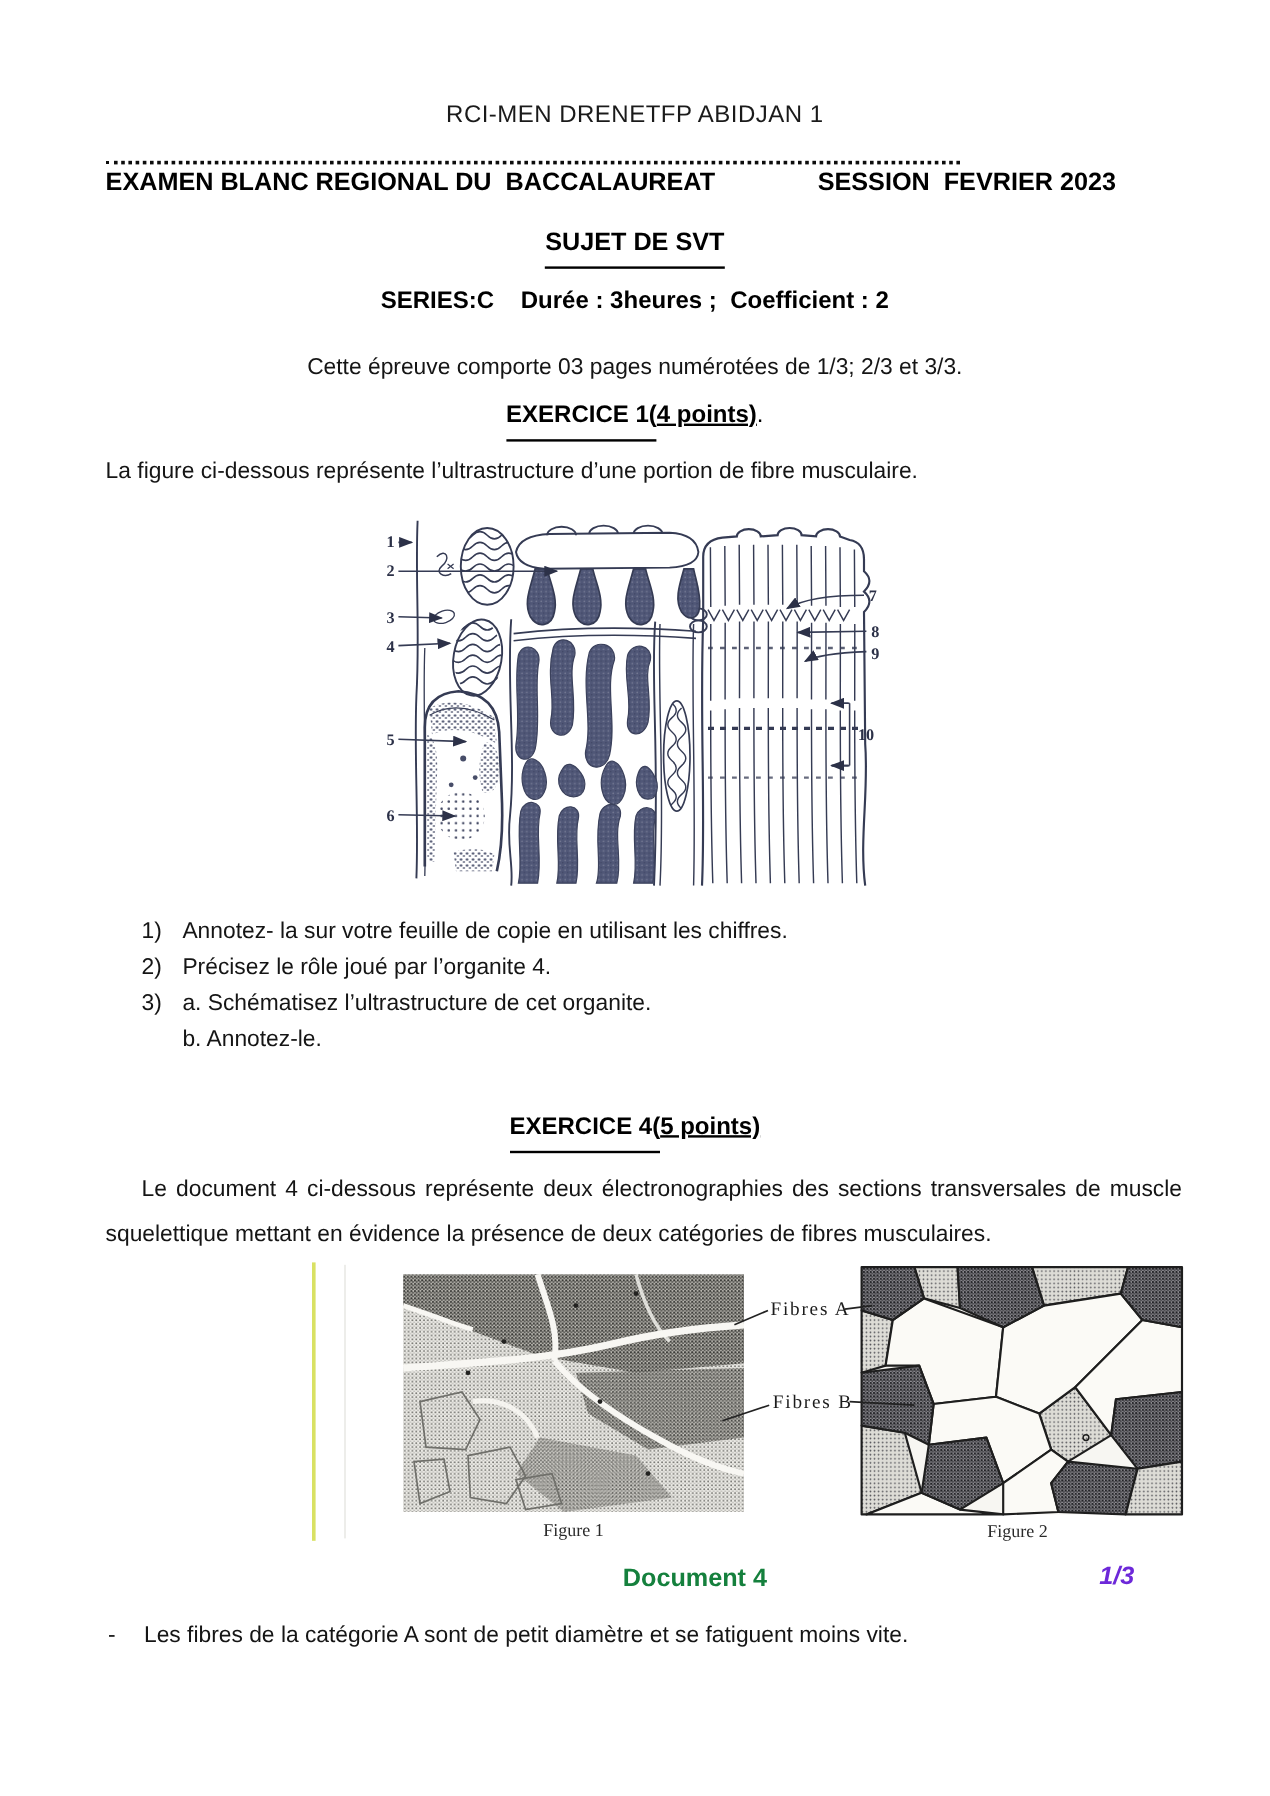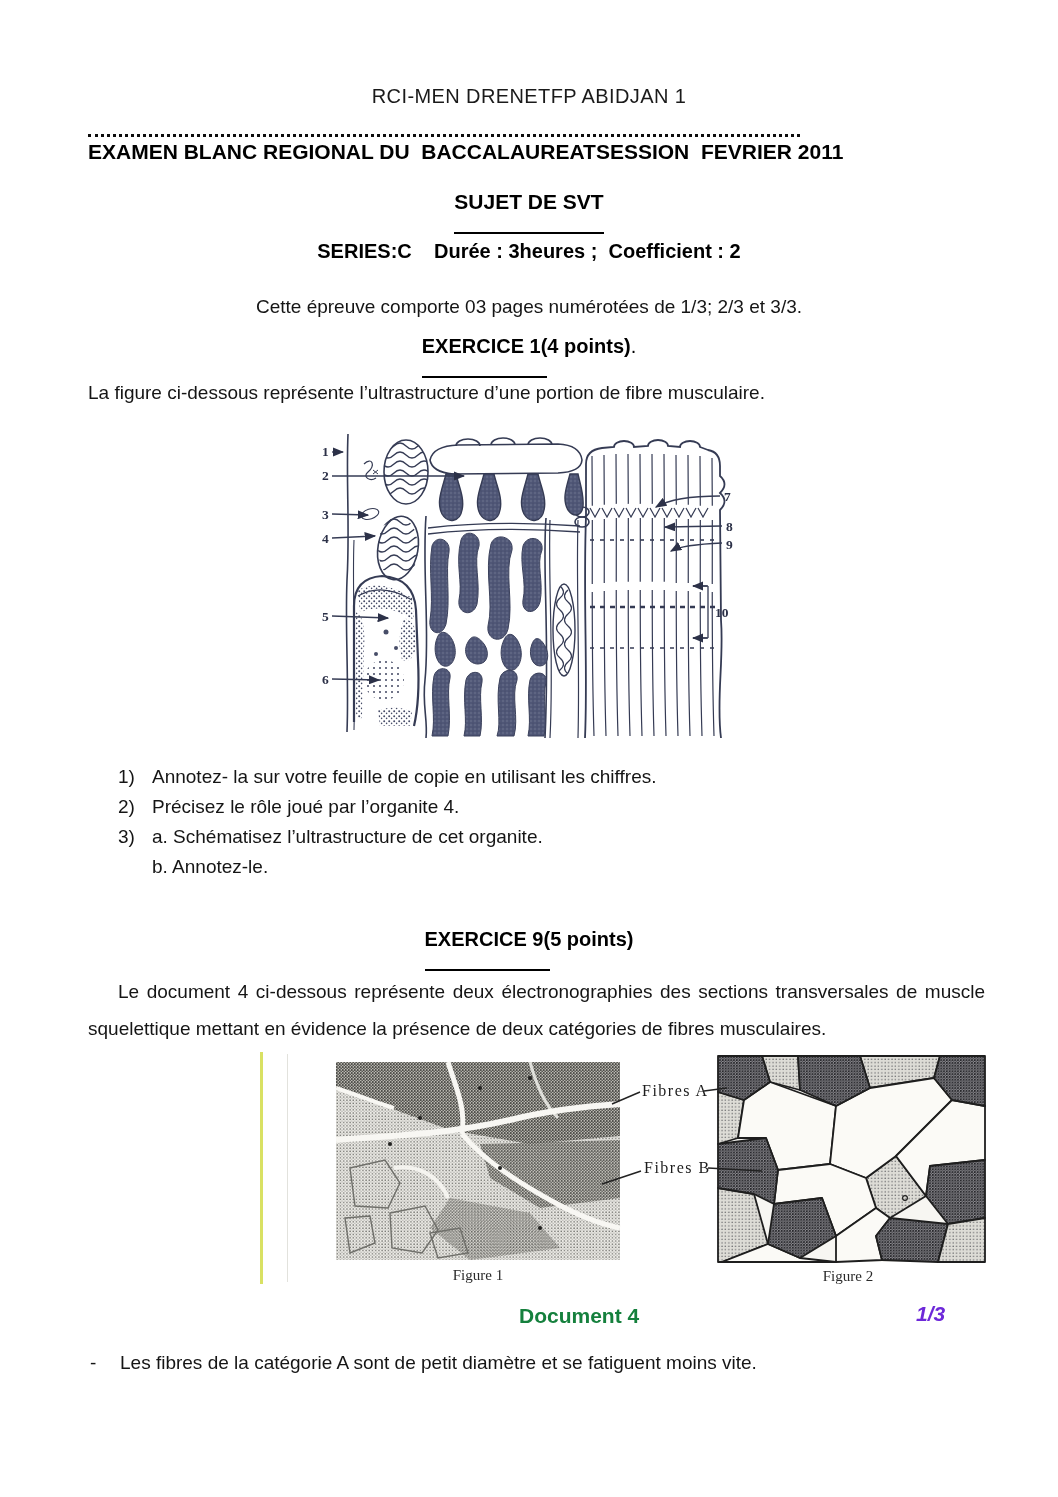--- a/index.html
+++ b/index.html
@@ -3,31 +3,31 @@
 <meta charset="utf-8">
 <style>
   html,body{margin:0;padding:0;background:#ffffff;}
   .page{
     position:relative;width:1030px;height:1497px;background:#ffffff;
     font-family:"Liberation Sans",sans-serif;color:#151515;overflow:hidden;border-radius:11px;
   }
   .abs{position:absolute;}
   .center{left:80px;width:898px;text-align:center;}
   .b{font-weight:bold;color:#000;}
-  .u{border-bottom:2.5px solid #000;padding-bottom:19px;}
+  .u{border-bottom:2.5px solid #000;padding-bottom:9px;}
   .hdr-school{top:85px;font-size:20px;letter-spacing:.4px;color:#1a1a1a;}
   .dotline{top:120px;left:88px;width:712px;height:14px;border-bottom:3px dotted #0c0c0c;}
-  .examrow{top:140px;left:88px;width:842px;display:flex;
+  .examrow{top:140px;left:88px;width:842px;display:flex;justify-content:space-between;
            font-size:21px;font-weight:bold;color:#000;white-space:pre;}
   .sujet{top:190px;font-size:21px;}
   .sujet span{white-space:pre;}
   .series{top:240px;font-size:20px;white-space:pre;}
   .note{top:296px;font-size:19px;}
   .exhead{font-size:20px;}
-  .exhead .pts{font-weight:bold;}
+  .exhead .pts{font-weight:bold;text-decoration:underline;}
   .exhead .sfx{font-weight:normal;}
   .ex1head{top:335px;}
   .intro1{top:382px;left:88px;width:890px;font-size:19px;}
   .fig1{top:420px;left:318px;}
   .qlist{top:762px;left:118px;font-size:19px;}
   .qrow{display:flex;height:30px;line-height:30px;}
   .qmark{width:34px;}
   .ex2head{top:928px;}
   .intro2{top:973px;left:88px;width:897px;font-size:19px;line-height:37px;
           text-align:justify;text-indent:30px;}
@@ -45,21 +45,21 @@
 </head>
 <body>
 
 <div class="page">
 
   <div class="abs center hdr-school">RCI-MEN DRENETFP ABIDJAN 1</div>
   <div class="abs dotline"></div>
 
   <div class="abs examrow">
     <span>EXAMEN BLANC REGIONAL DU  BACCALAUREAT</span>
-    <span>SESSION  FEVRIER 2011</span>
+    <span>SESSION  FEVRIER 2023</span>
   </div>
 
   <div class="abs center sujet b">
     <span class="u">SUJET DE SVT</span>
   </div>
 
   <div class="abs center series b">SERIES:C    Durée : 3heures ;  Coefficient : 2</div>
   <div class="abs center note">Cette épreuve comporte 03 pages numérotées de 1/3; 2/3 et 3/3.</div>
 
   <div class="abs center exhead ex1head b">
@@ -245,21 +245,21 @@
       <span class="qmark">3)</span>
       <span>a. Schématisez l’ultrastructure de cet organite.</span>
     </div>
     <div class="qrow">
       <span class="qmark"></span>
       <span>b. Annotez-le.</span>
     </div>
   </div>
 
   <div class="abs center exhead ex2head b">
-    <span class="u">EXERCICE 9(</span><span class="pts">5 points)</span><span class="sfx"></span>
+    <span class="u">EXERCICE 4(</span><span class="pts">5 points)</span><span class="sfx"></span>
   </div>
 
   <div class="abs intro2">Le document 4 ci-dessous représente deux électronographies des sections transversales de muscle squelettique mettant en évidence la présence de deux catégories de fibres musculaires.</div>
 
   <div class="abs hline-y"></div>
   <div class="abs hline-g"></div>
 
   <svg class="abs fig2" width="660" height="248" viewBox="0 0 660 248">
     <defs>
       <pattern id="micL" patternUnits="userSpaceOnUse" width="3.2" height="3.2">

